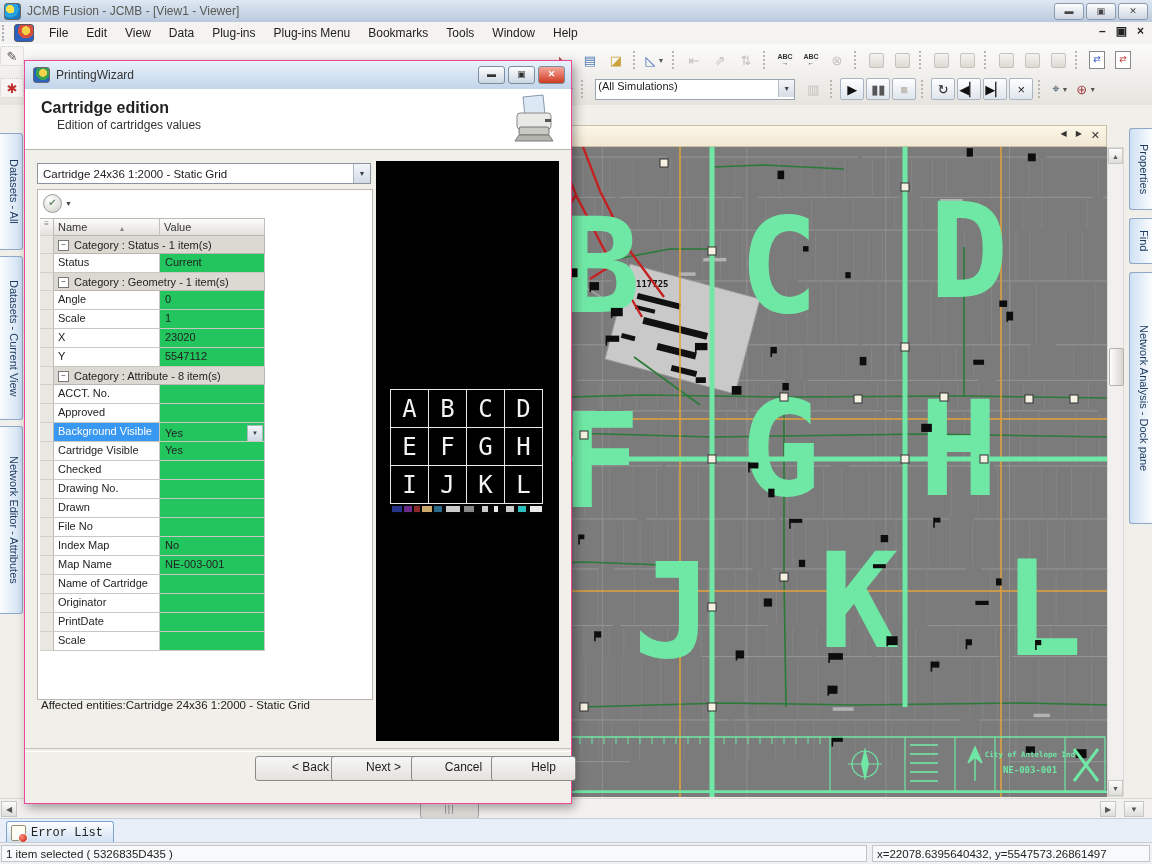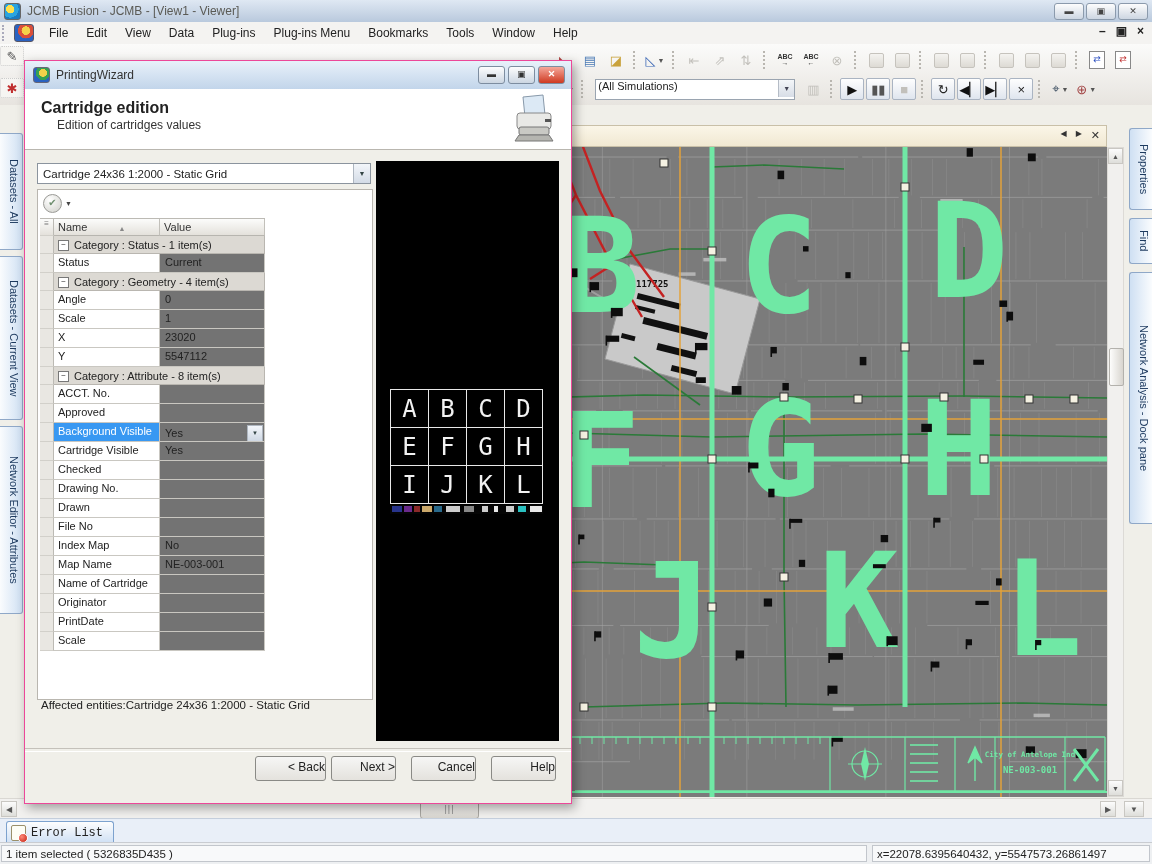--- a/index.html
+++ b/index.html
@@ -101,21 +101,21 @@
   .checkbtn{position:absolute;left:5px;top:4px;display:flex;align-items:center;gap:3px;}
   .checkbtn .circ{width:17px;height:17px;border-radius:50%;border:1px solid #9a9a96;
      background:radial-gradient(circle at 35% 30%,#ffffff,#cfcfc9);font-size:10px;color:#6f8f6f;text-align:center;line-height:16px;}
   .checkbtn .dd{font-size:7px;color:#444;}
   .proptable{position:absolute;left:2px;top:28px;width:225px;font-size:11px;}
   .prow{display:flex;height:19px;box-sizing:border-box;}
   .prow .gut{width:14px;background:#e9e7e2;border-right:1px solid #bcbab4;border-bottom:1px solid #d2d0ca;box-sizing:border-box;}
   .prow .c1{width:106px;border-right:1px solid #c9c7c1;border-bottom:1px solid #c9c7c1;box-sizing:border-box;
      padding:2px 0 8px 4px;background:#fff;white-space:nowrap;overflow:hidden;}
   .prow .c2{width:105px;border-right:1px solid #c9c7c1;border-bottom:1px solid #c9c7c1;box-sizing:border-box;
-     padding:2px 0 0 5px;background:#737373;white-space:nowrap;overflow:hidden;}
+     padding:2px 0 0 5px;background:#22c55e;white-space:nowrap;overflow:hidden;}
   .prow.header{height:18px;border-top:1px solid #bcbab4;}
   .prow.header .gut{background:linear-gradient(#fcfcfb,#e4e1db);font-size:8px;text-align:center;color:#777;}
   .prow.header .hc{background:linear-gradient(#fcfcfb,#e4e1db);border-right:1px solid #c2c0ba;border-bottom:1px solid #b7b5af;
      padding:2px 0 0 4px;box-sizing:border-box;color:#333;}
   .prow.group{height:18px;}
   .prow.group .glabel{flex:1;background:#dcd9d3;border-bottom:1px solid #b9b6b0;border-right:1px solid #b9b6b0;
      padding:1px 0 0 4px;box-sizing:border-box;color:#222;display:flex;align-items:center;gap:5px;}
   .minusbox{display:inline-block;width:9px;height:9px;border:1px solid #777;background:#fff;font-size:8px;
      line-height:7px;text-align:center;color:#333;}
   .prow.selected .c1{background:#3898f2;color:#fff;}
@@ -125,21 +125,21 @@
   .sortglyph{font-size:7px;color:#888;margin-left:28px;}
   .preview{position:absolute;left:351px;top:100px;width:183px;height:580px;background:#000;}
   .pgrid{position:absolute;left:14px;top:228px;display:grid;grid-template-columns:repeat(4,38px);grid-template-rows:repeat(3,38px);}
   .pcell{border:1px solid #e8e8e8;margin:0 -1px -1px 0;display:flex;align-items:center;justify-content:center;
      color:#f2f2f2;font-family:"DejaVu Sans Mono",monospace;font-size:24px;}
   .pstrip{position:absolute;left:14px;top:344px;width:153px;height:9px;background:#050505;}
   .pstrip span{position:absolute;top:1px;height:6px;}
   .affected{position:absolute;left:16px;top:638px;font-size:11.5px;color:#222;}
   .dlg-sep{position:absolute;left:0px;top:687px;width:546px;height:2px;border-top:1px solid #c4c1ba;border-bottom:1px solid #fff;}
   .wizbtn{position:absolute;top:695px;height:23px;width:69px;border:1px solid #8a8a86;border-radius:3px;
-     background:linear-gradient(#f6f6f5,#e4e2dd);font-size:12px;text-align:right;line-height:21px;color:#222;}
+     background:linear-gradient(#f6f6f5,#e4e2dd);font-size:12px;text-align:center;line-height:21px;color:#222;padding-left:20px;}
   
   .maptext{font-family:"DejaVu Sans Mono","Liberation Mono",monospace;font-weight:bold;}
 </style>
 </head>
 <body>
 
 <div id="app">
 
   <div class="titlebar">
     <div class="appicon"></div>
@@ -1225,21 +1225,21 @@
           </div>
           <div class="prow">
             <div class="gut"></div>
             <div class="c1">Status</div>
             <div class="c2">Current</div>
           </div>
           <div class="prow group">
             <div class="gut"></div>
             <div class="glabel">
               <span class="minusbox">−</span>
-              <span>Category : Geometry - 4 item(s)</span>
+              <span>Category : Geometry - 1 item(s)</span>
             </div>
           </div>
           <div class="prow">
             <div class="gut"></div>
             <div class="c1">Angle</div>
             <div class="c2">0</div>
           </div>
           <div class="prow">
             <div class="gut"></div>
             <div class="c1">Scale</div>

